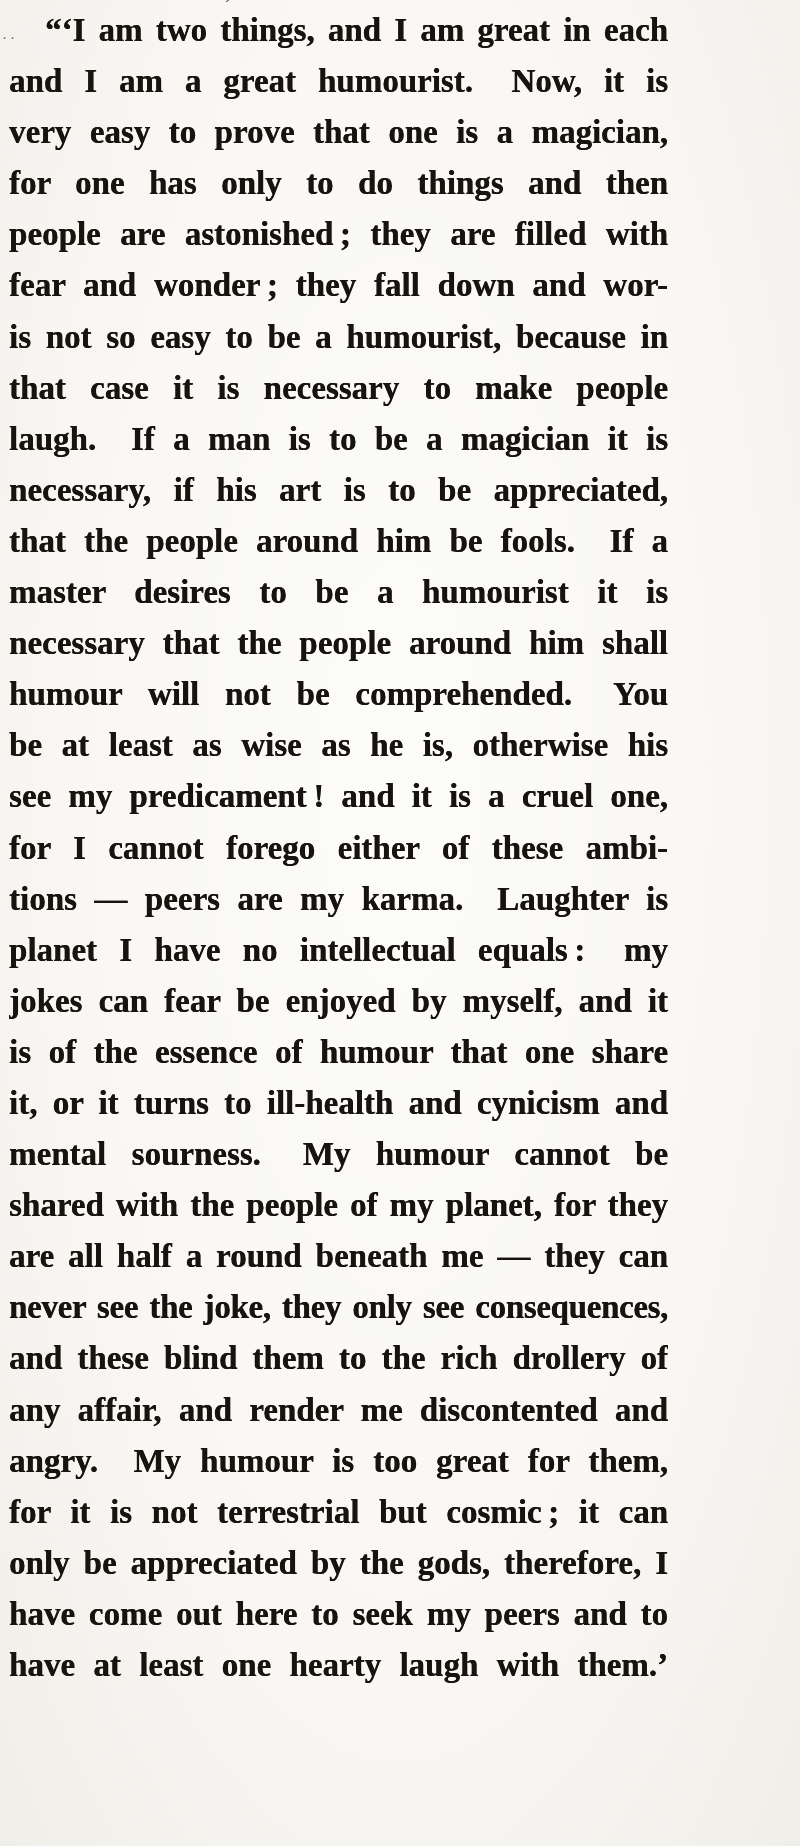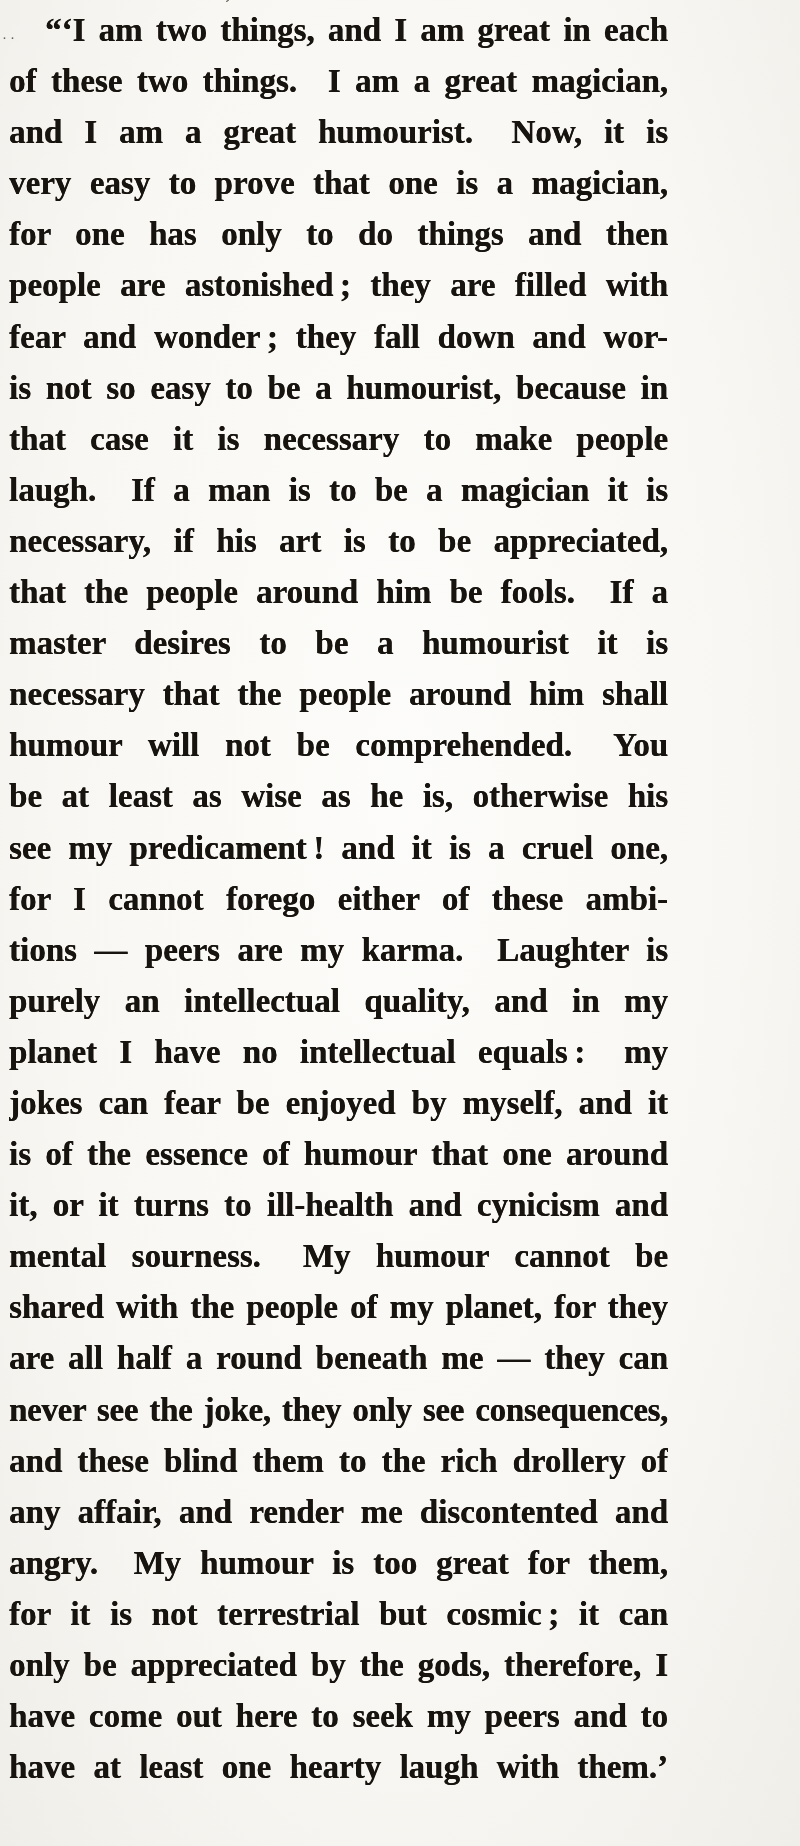--- a/index.html
+++ b/index.html
@@ -65,42 +65,40 @@
   }
 </style>
 </head>
 <body>
 
 <div class="page">
   <span class="artifact dots">··</span>
   <span class="artifact tick">’</span>
   <div class="text-block" id="text-block">
       <div class="line indent">“‘I am two things, and I am great in each</div>
-      <div class="line">of these two things.  I am a great magician,</div>
       <div class="line">and I am a great humourist.  Now, it is</div>
       <div class="line">very easy to prove that one is a magician,</div>
       <div class="line">for one has only to do things and then</div>
       <div class="line">people are astonished ; they are filled with</div>
       <div class="line">fear and wonder ; they fall down and wor-</div>
       <div class="line">is not so easy to be a humourist, because in</div>
       <div class="line">that case it is necessary to make people</div>
       <div class="line">laugh.  If a man is to be a magician it is</div>
       <div class="line">necessary, if his art is to be appreciated,</div>
       <div class="line">that the people around him be fools.  If a</div>
       <div class="line">master desires to be a humourist it is</div>
       <div class="line">necessary that the people around him shall</div>
       <div class="line">humour will not be comprehended.  You</div>
       <div class="line">be at least as wise as he is, otherwise his</div>
       <div class="line">see my predicament ! and it is a cruel one,</div>
       <div class="line">for I cannot forego either of these ambi-</div>
       <div class="line">tions — peers are my karma.  Laughter is</div>
-      <div class="line">purely an intellectual quality, and in my</div>
       <div class="line">planet I have no intellectual equals :  my</div>
       <div class="line">jokes can fear be enjoyed by myself, and it</div>
-      <div class="line">is of the essence of humour that one around</div>
+      <div class="line">is of the essence of humour that one share</div>
       <div class="line">it, or it turns to ill-health and cynicism and</div>
       <div class="line">mental sourness.  My humour cannot be</div>
       <div class="line">shared with the people of my planet, for they</div>
       <div class="line">are all half a round beneath me — they can</div>
       <div class="line tight">never see the joke, they only see consequences,</div>
       <div class="line">and these blind them to the rich drollery of</div>
       <div class="line">any affair, and render me discontented and</div>
       <div class="line">angry.  My humour is too great for them,</div>
       <div class="line">for it is not terrestrial but cosmic ; it can</div>
       <div class="line">only be appreciated by the gods, therefore, I</div>

